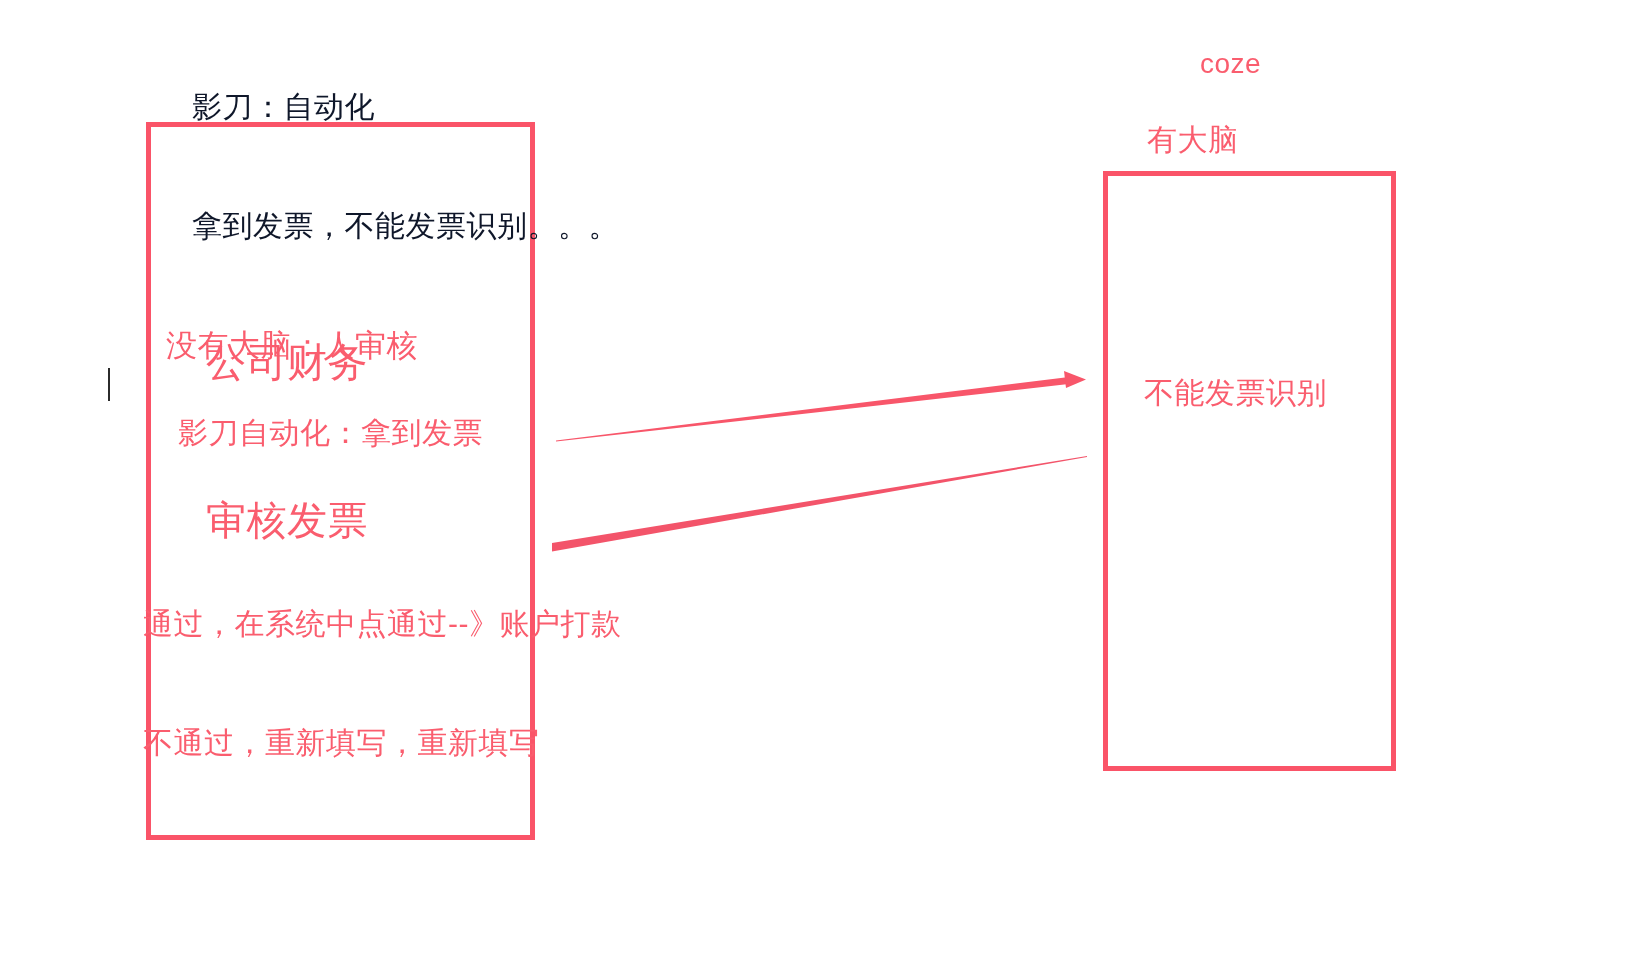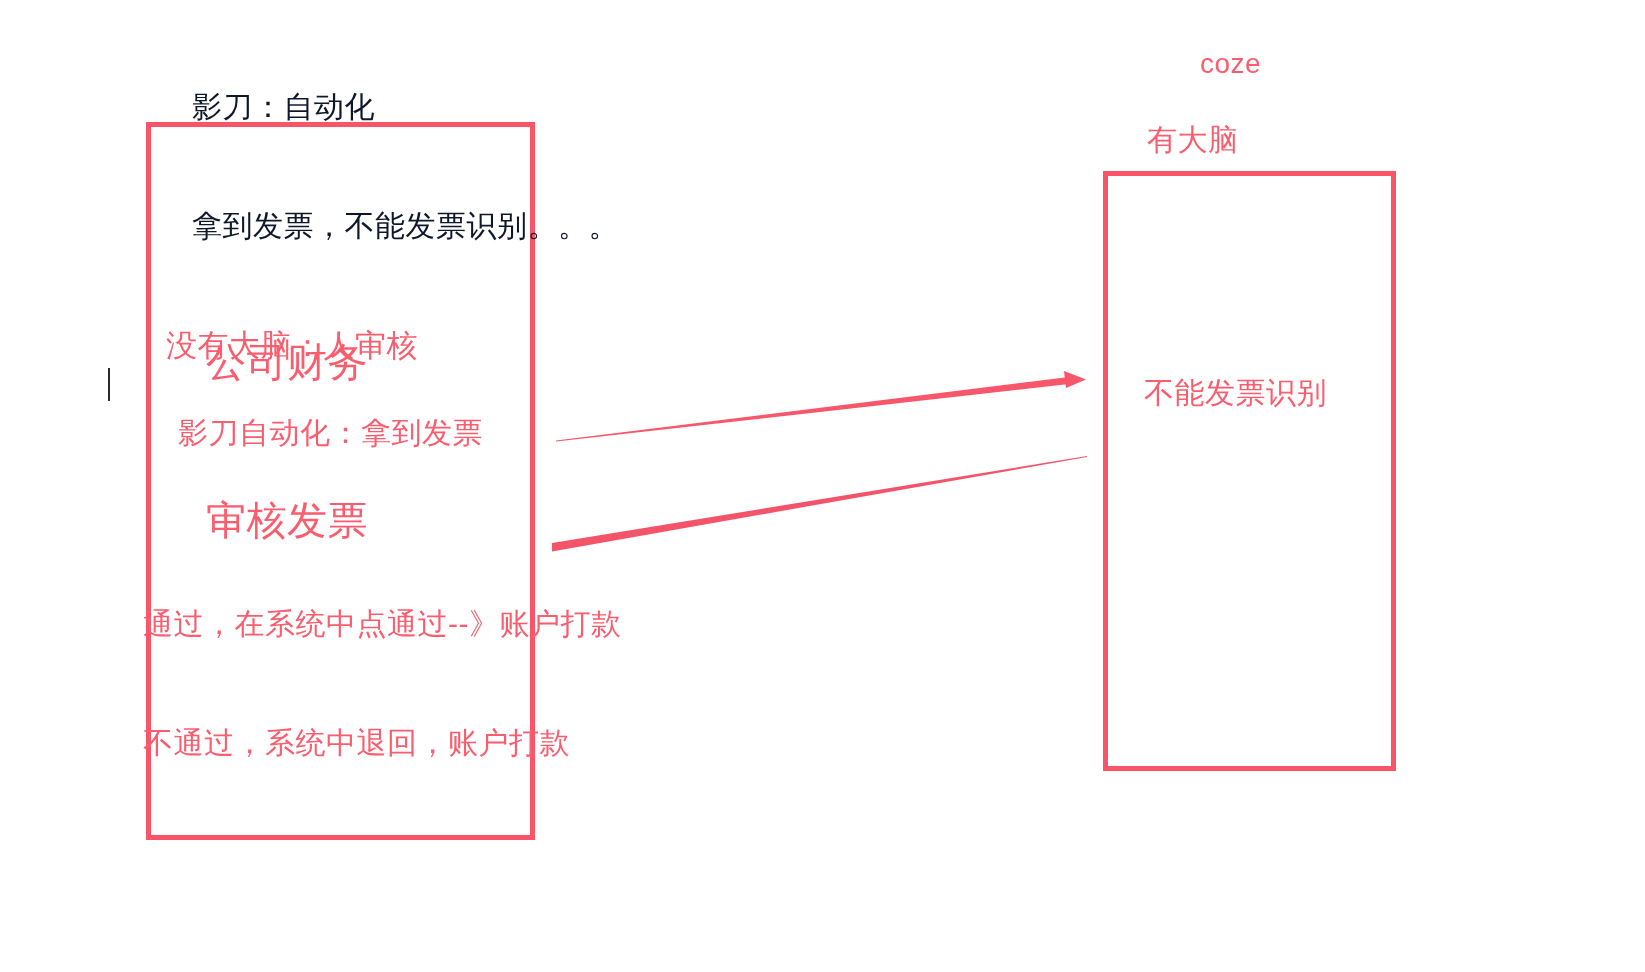--- a/index.html
+++ b/index.html
@@ -128,18 +128,18 @@
   <div class="note" id="note-brain" style="color: rgb(250, 93, 110);">有大脑</div>
 
   <div class="note" id="note-finance" style="color: rgb(250, 93, 110);">
     <div>公司财务</div>
     <div>审核发票</div>
   </div>
   <div class="note" id="note-web" style="color: rgb(250, 93, 110);">没有大脑：人审核</div>
   <div class="note" id="note-auto" style="color: rgb(250, 93, 110);">影刀自动化：拿到发票</div>
   <div class="note" id="note-result" style="color: rgb(250, 93, 110);">
     <div>通过，在系统中点通过--》账户打款</div>
-    <div>不通过，系统中退回，账户打款</div>
+    <div>不通过，重新填写，重新填写</div>
   </div>
 
   <div class="note" id="note-agent" style="color: rgb(250, 93, 110);">不能发票识别</div>
 
 </div>
 
 </body></html>

